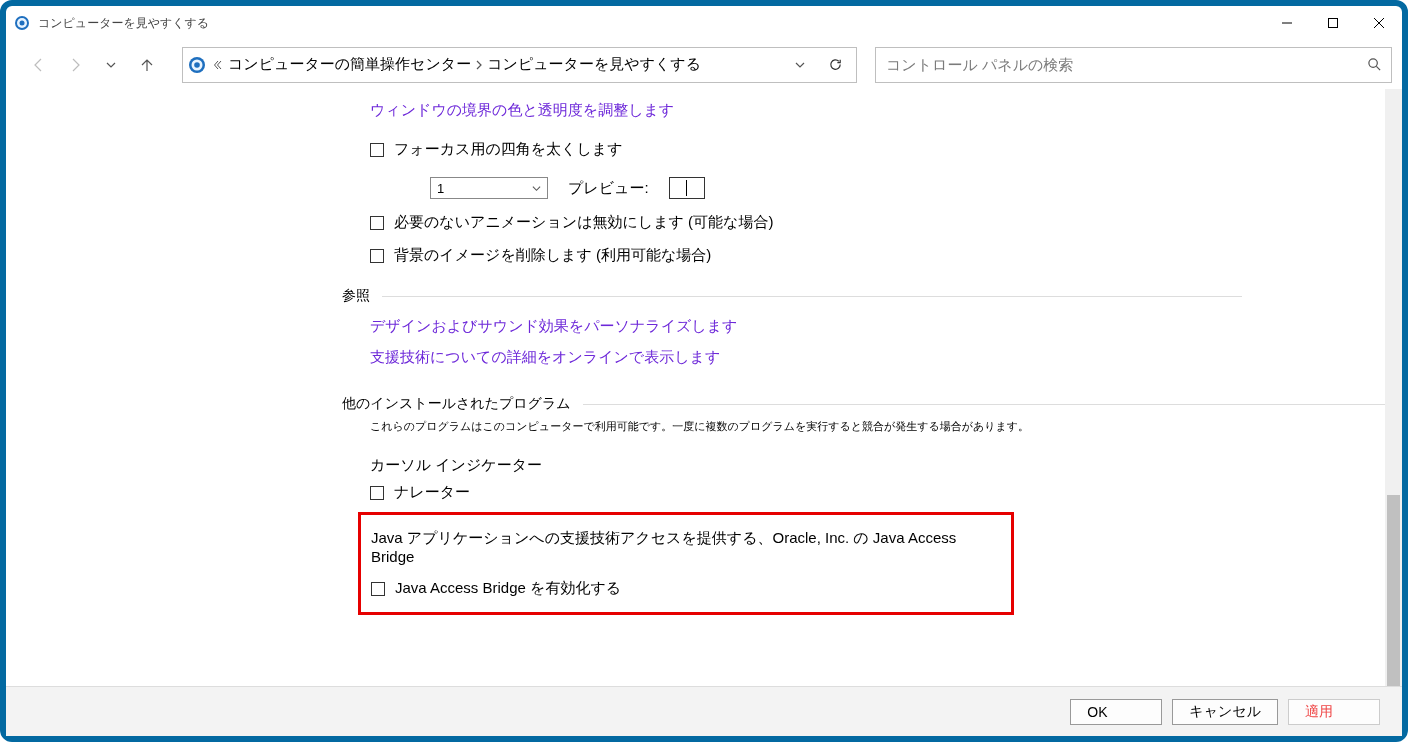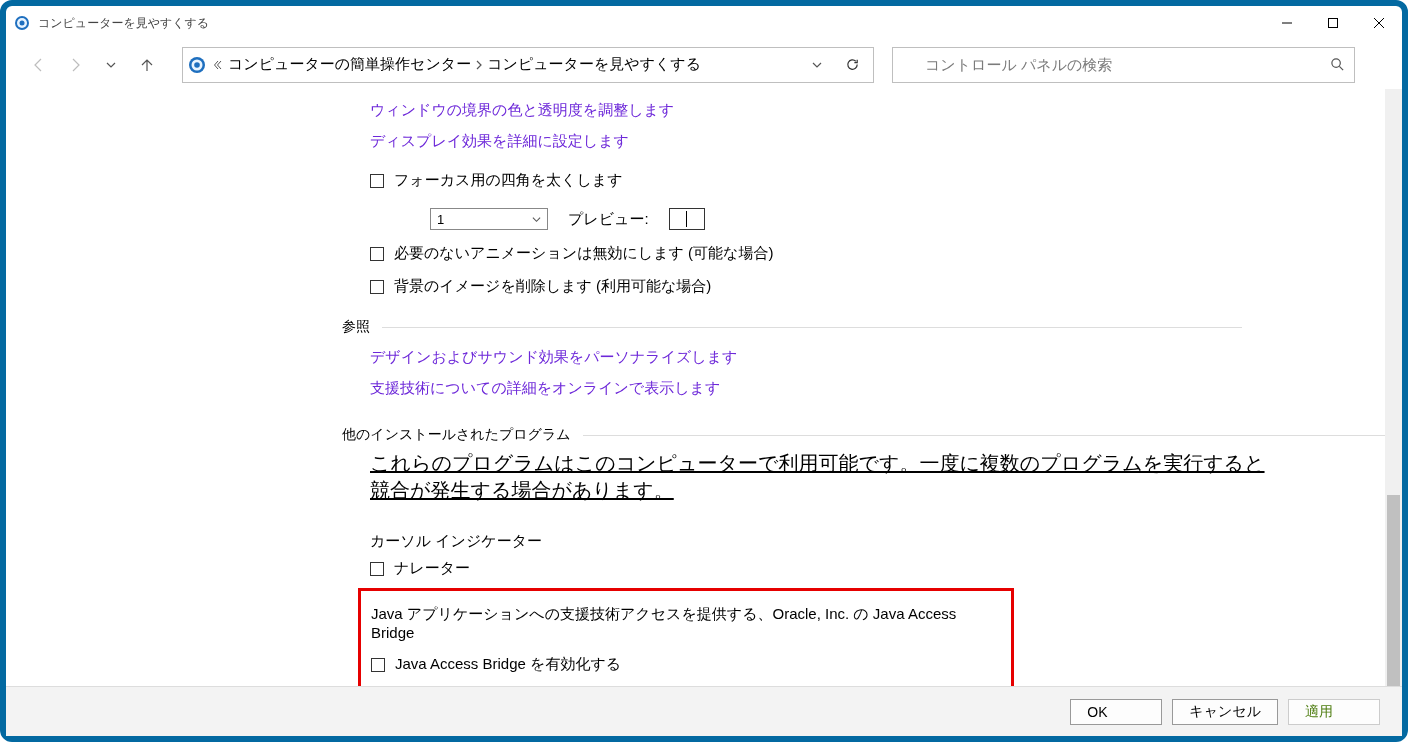--- a/index.html
+++ b/index.html
@@ -15,54 +15,54 @@
 
   
   .navrow { height: 49px; display: flex; align-items: center; padding: 0 10px 0 18px; gap: 6px; }
   .nav-btn { width: 30px; height: 30px; display: flex; align-items: center; justify-content: center; color: #555; border-radius: 3px; }
   .nav-btn.disabled { color: #bdbdbd; }
   .address { flex: 1; max-width: 692px; height: 36px; border: 1px solid #bfbfbf; display: flex; align-items: center; padding: 0 4px 0 4px; margin-left: 14px; }
   .addr-icon { width: 20px; height: 20px; display:flex; align-items:center; justify-content:center; margin-right:2px; }
   .addr-text { flex: 1; display: flex; align-items: center; gap: 4px; font-size: 15px; color: #000; overflow:hidden; white-space:nowrap; padding-left:2px;}
   .addr-dd { width: 24px; height: 34px; display:flex; align-items:center; justify-content:center; color:#555; }
   .addr-refresh { width: 34px; height: 34px; display:flex; align-items:center; justify-content:center; color:#333; margin-left:6px;}
-  .search { width: 463px; height: 36px; border: 1px solid #bfbfbf; display:flex; align-items:center; margin-left: 12px; padding-left: 22px; }
+  .search { width: 517px; height: 36px; border: 1px solid #bfbfbf; display:flex; align-items:center; margin-left: 12px; }
   .search input { flex:1; border:none; outline:none; height:100%; padding:0 10px; font-size:15px; color:#000; background:transparent; }
   .search input::placeholder { color:#7b7b7b; }
   .search-btn { width:34px; height:34px; display:flex; align-items:center; justify-content:center; color:#555; }
 
   
   .content-wrap { flex:1; position:relative; overflow:hidden; }
   .content { position:absolute; left:0; right:17px; top:0; bottom:0; padding: 0 0 0 336px; }
   .indent { padding-left: 28px; }
   .link { color:#6d28d9; font-size:15px; margin: 6px 0; display:inline-block; cursor:pointer; }
   .link.underline { }
   .checkbox-row { display:flex; align-items:center; gap:10px; margin: 14px 0; }
   .cb { width:14px; height:14px; border:1px solid #333; background:#fff; flex-shrink:0; }
   .plain { font-size:15px; }
   .cursor-row { display:flex; align-items:center; gap: 20px; margin: 18px 0 12px 0; }
   .dropdown { width:118px; height:22px; border:1px solid #888; display:flex; align-items:center; padding:0 6px; justify-content:space-between; font-size:13px; }
   .preview-box { width:36px; height:22px; border:1px solid #333; display:flex; align-items:center; justify-content:center; }
   .cursor-bar { width:1px; height:16px; background:#000; }
   .section-header { display:flex; align-items:center; gap:12px; margin: 22px 0 6px 0; }
   .section-header .sh-label { font-size:14px; white-space:nowrap; }
   .section-header .sh-line { flex:1; height:1px; background:#ddd; max-width: 860px; }
-  .desc { font-size:20px; margin: 6px 0 28px 28px; max-width: 900px; text-decoration: underline; }
+  .desc { font-size:11px; margin: 6px 0 22px 28px; max-width: 900px; }
   .red-box { border: 3px solid #e60000; padding: 14px 10px 14px 10px; max-width: 656px; margin-top: 10px; }
   .red-box .rb-title { font-size:15px; margin-bottom: 14px; }
   .red-box .checkbox-row { margin: 0; }
 
   
   .scrollbar { position:absolute; right:0; top:0; bottom:0; width:17px; background:#f0f0f0; }
   .scrollbar-thumb { position:absolute; left:2px; right:2px; top:406px; height:256px; background:#c0c0c0; border-radius:0; }
 
   
   .button-bar { height:50px; border-top:1px solid #ddd; background:#f3f3f3; display:flex; align-items:center; justify-content:flex-end; padding-right: 22px; gap: 10px; }
   .btn { min-width:92px; height:26px; border:1px solid #999; background:#fdfdfd; font-size:14px; display:flex; align-items:center; justify-content:flex-start; padding: 0 16px; }
-  .btn.disabled { color:#4d7c0f; border-color:#ccc; }
+  .btn.disabled { color:#ef4444; border-color:#ccc; }
 
   svg { display:block; }
 </style>
 </head>
 <body>
 
 <div class="window">
 
   <div class="titlebar">
     <span class="titlebar-icon">
@@ -157,21 +157,20 @@
           </svg>
       </div>
     </div>
   </div>
 
   <div class="content-wrap">
     <div class="content">
 
       <div class="indent" style="padding-top:6px;">
         <div><span class="link">ウィンドウの境界の色と透明度を調整します</span></div>
-        <div><span class="link">ディスプレイ効果を詳細に設定します</span></div>
       </div>
 
       <div class="indent">
         <div class="checkbox-row">
           <span class="cb"></span>
           <span class="plain">フォーカス用の四角を太くします</span>
         </div>
 
         <div class="cursor-row">
           <span style="width:40px;"></span>

